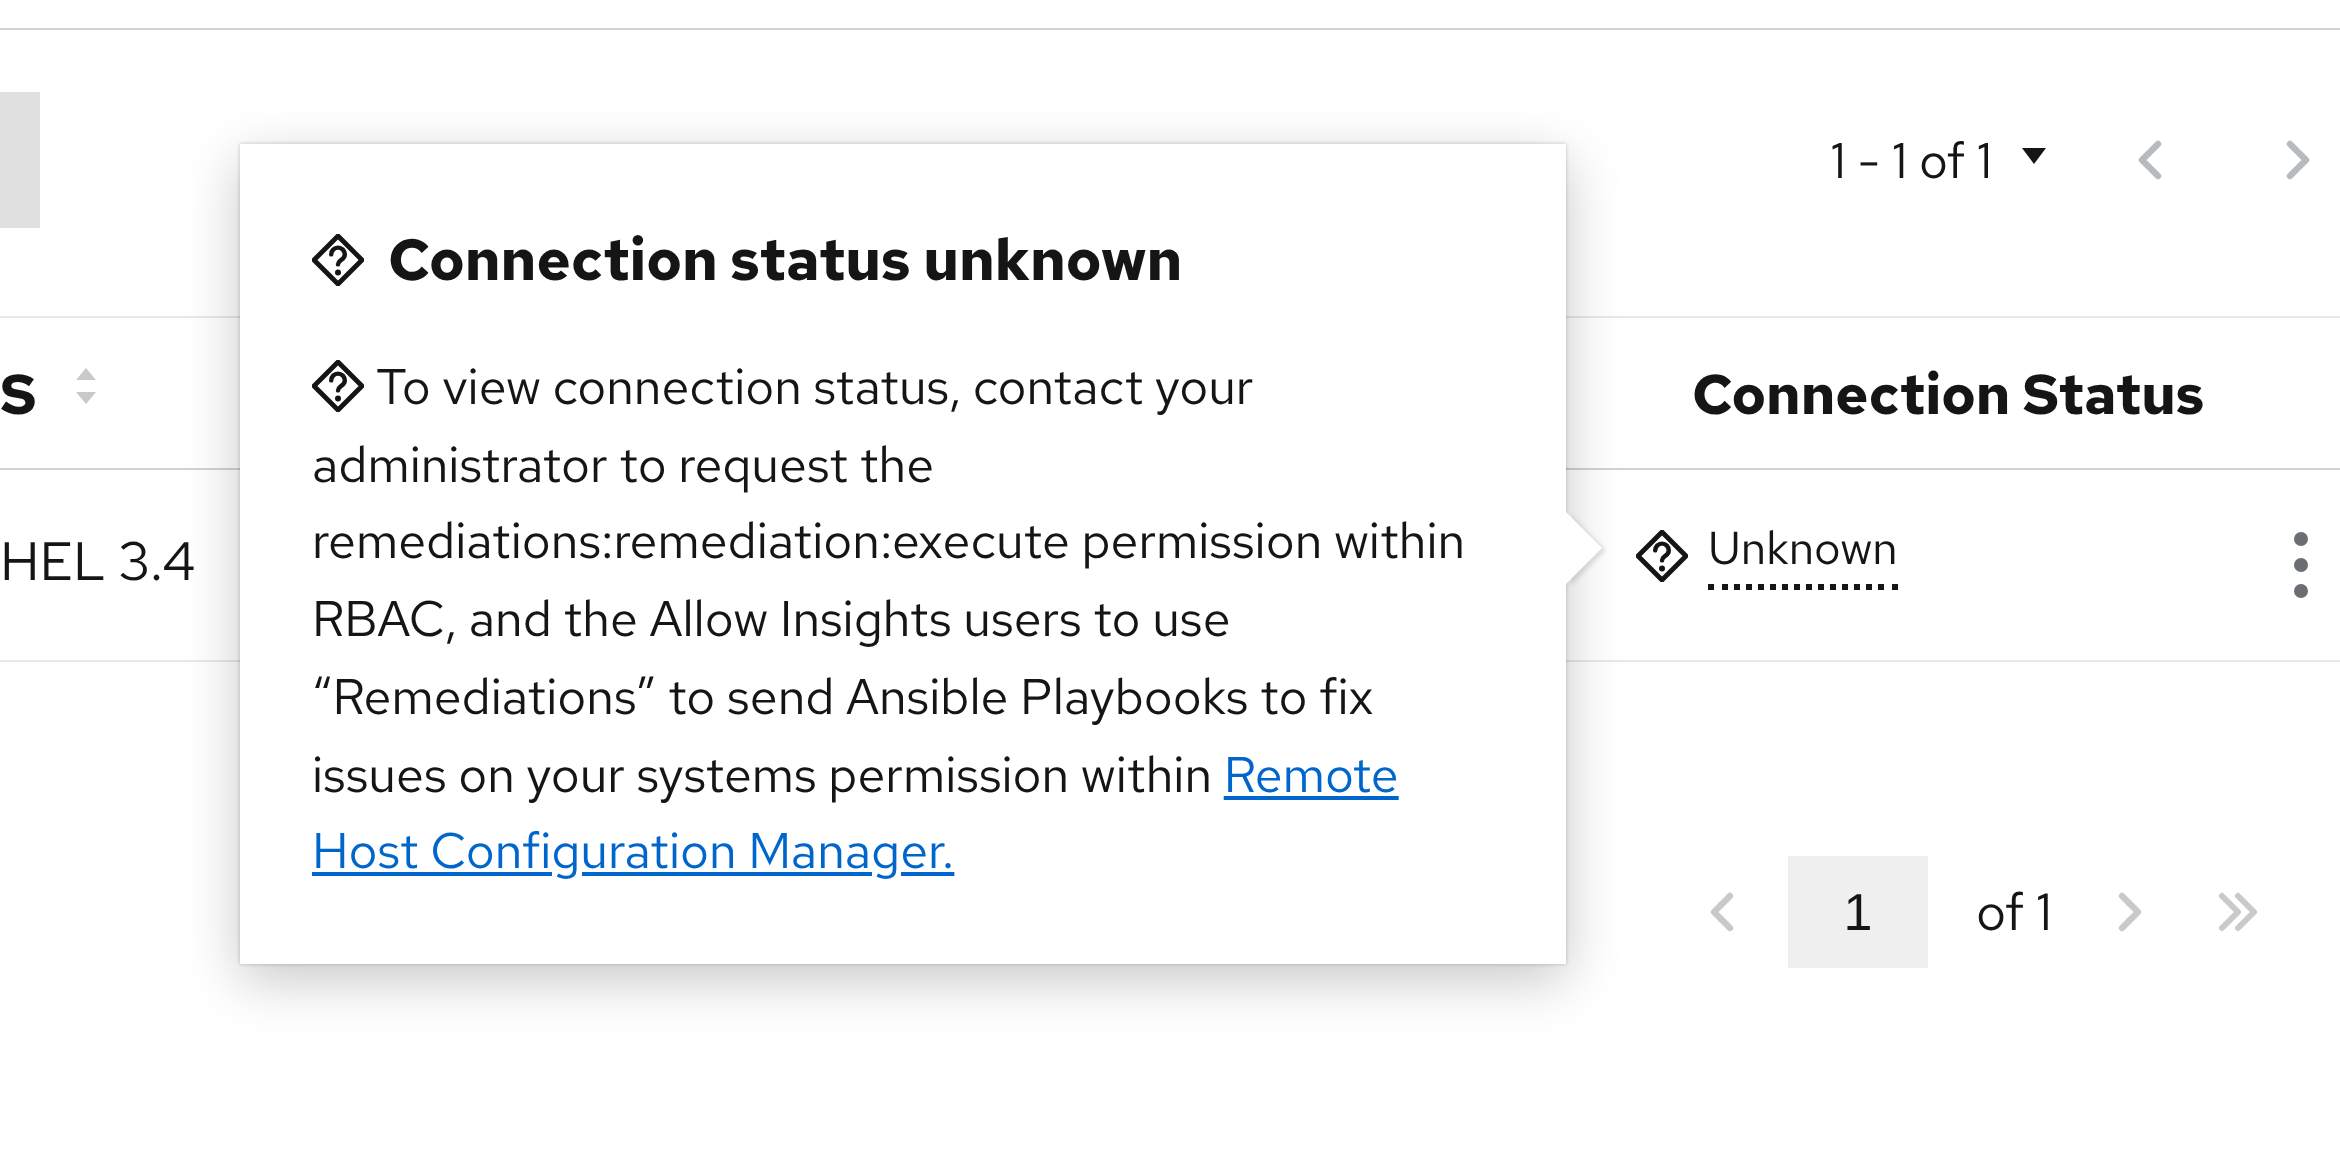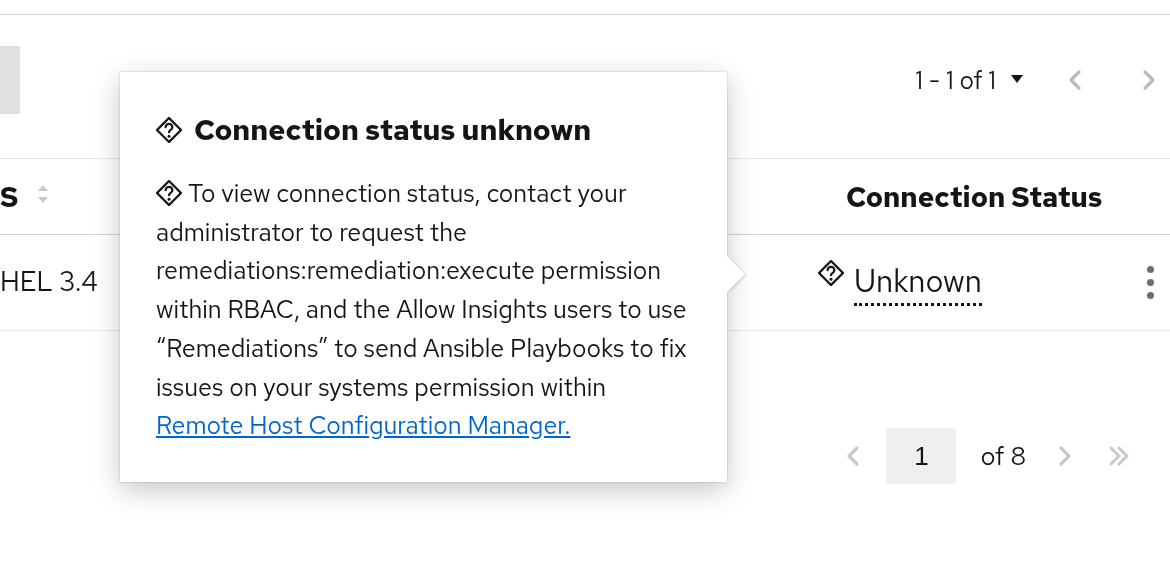--- a/index.html
+++ b/index.html
@@ -77,22 +77,22 @@
     position:absolute;
     left:0; top:264px;
     font-size:27px;
     color:#151515;
   }
 
   
   .cell-conn {
     position:absolute;
     left:818px; top:260px;
-    display:flex; align-items:flex-start; gap:10px;
-    font-size:31px;
+    display:flex; align-items:center; gap:10px;
+    font-size:23px;
     cursor:default;
   }
   .cell-conn .txt {
     border-bottom:3px dotted #151515;
     padding-bottom:2px;
   }
   .qmark-diamond {
     width:26px; height:26px;
     display:inline-flex; align-items:center; justify-content:center;
     flex:0 0 26px;
@@ -129,21 +129,21 @@
     text-align:center;
     font-size:26px;
     color:#151515;
   }
   .of-txt { margin:0 6px 0 14px; }
 
   
   .popover {
     position:absolute;
     top:72px; left:120px;
-    width:607px;
+    width:663px;
     background:#fff;
     box-shadow:0 8px 26px rgba(0,0,0,0.22), 0 0 2px rgba(0,0,0,0.22);
     padding:36px 34px 36px 36px;
     font-size:25px;
     line-height:1.55;
   }
   .popover::after {
     content:"";
     position:absolute;
     right:-18px;
@@ -263,21 +263,21 @@
 
   <div class="bottom-pager">
     <div class="nav-btn">
       <span>
         <svg width="24" height="24" viewBox="0 0 24 24">
             <use href="#chev-l"></use>
           </svg>
       </span>
     </div>
     <input class="pg-input" value="1" style="">
-    <span class="of-txt">of 8</span>
+    <span class="of-txt">of 1</span>
     <div class="nav-btn">
       <span>
         <svg width="24" height="24" viewBox="0 0 24 24">
             <use href="#chev-r"></use>
           </svg>
       </span>
     </div>
     <div class="nav-btn">
       <span>
         <svg width="26" height="24" viewBox="0 0 26 24">

